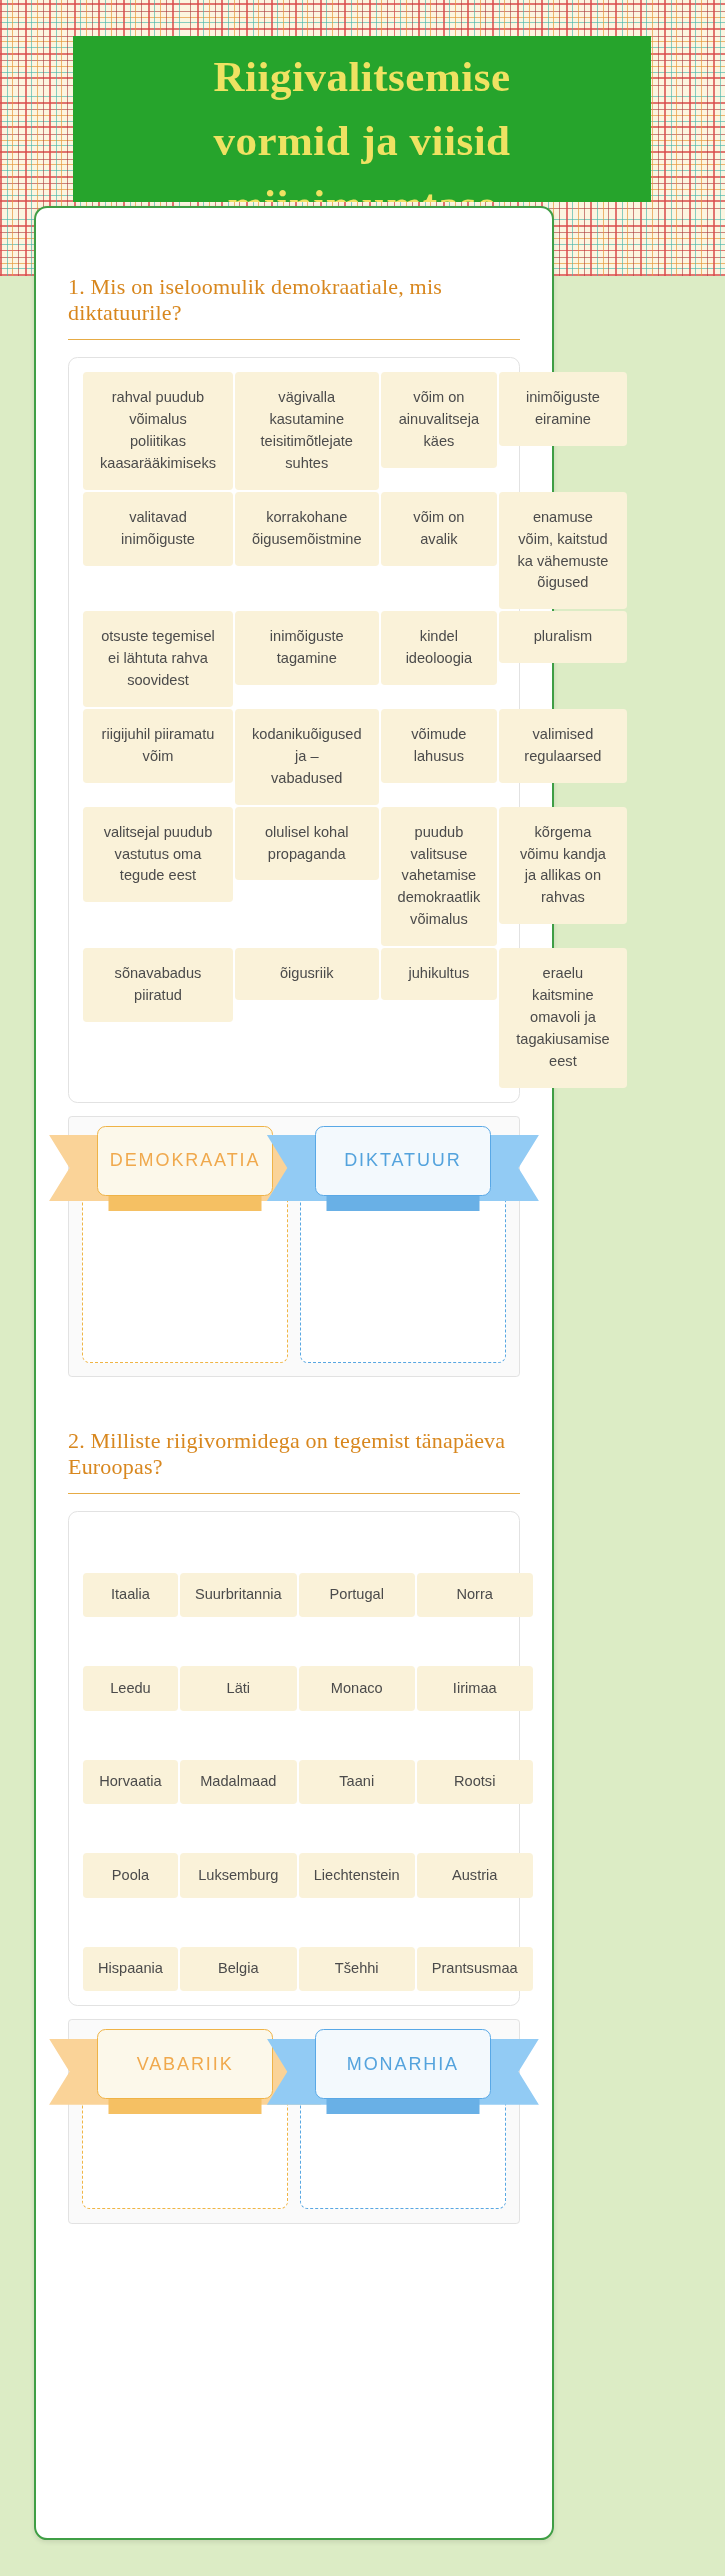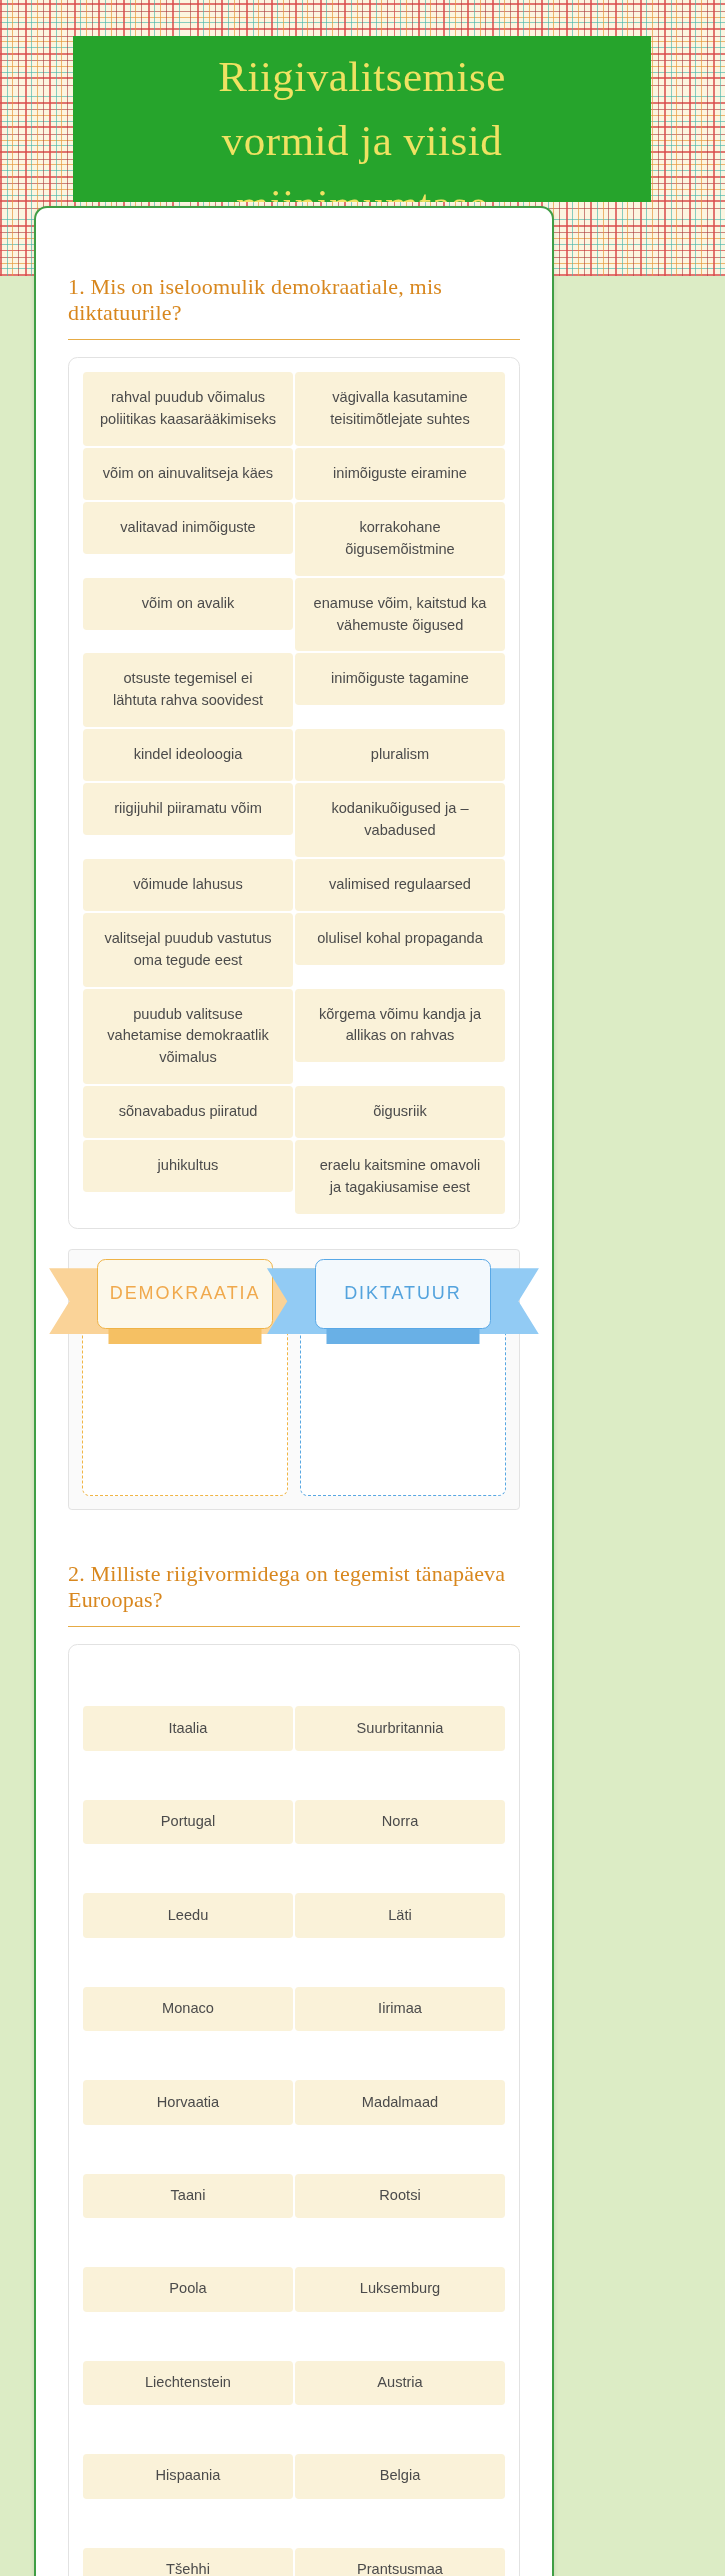--- a/index.html
+++ b/index.html
@@ -38,21 +38,21 @@
   }
 
   
   .ws-header {
     position:absolute; top:36px; left:73px; width:578px; height:166px;
     background:#26a42c; z-index:1; overflow:hidden;
     text-align:center; padding-top:9.4px;
   }
   .ws-header .line {
     font-family:"Liberation Serif", serif;
-    font-weight:normal;
+    font-weight:bold;
     font-size:43px; line-height:64px;
     color:#efe262;
     letter-spacing:0.5px;
   }
 
   
   .card {
     position:absolute; top:206px; left:34px; width:520px;
     min-height:2334px;
     background:#ffffff;
@@ -77,40 +77,40 @@
   .section + .section { margin-top:51px; }
 
   
   .bank {
     margin-top:17px;
     border:1.4px solid #e2e2e2;
     border-radius:9.4px;
     background:#fff;
     padding:14px;
     display:grid;
-    grid-template-columns:1fr 1fr;
+    grid-template-columns:1fr 1fr 1fr 1fr;
     gap:2px;
     align-items:start;
   }
   .chip {
     background:#faf2d9;
     border-radius:3.8px;
     padding:15px 17px;
     text-align:center;
     font-size:14.6px;
     line-height:1.5;
     color:#4b4b4b;
     white-space:pre-line;
     cursor:grab;
   }
   .bank.compact .chip { padding:11.3px 15px;margin-top:47px; }
 
   
   .dropzones {
-    margin-top:20px;
+    margin-top:13px;
     background:#fafafa;
     border:0.9px solid #e2e2e2;
     border-radius:3.8px;
     padding:57px 13.2px 13.2px 13.2px;
     display:flex;
     gap:12px;
     position:relative;
   }
   .zone {
     flex:1;

